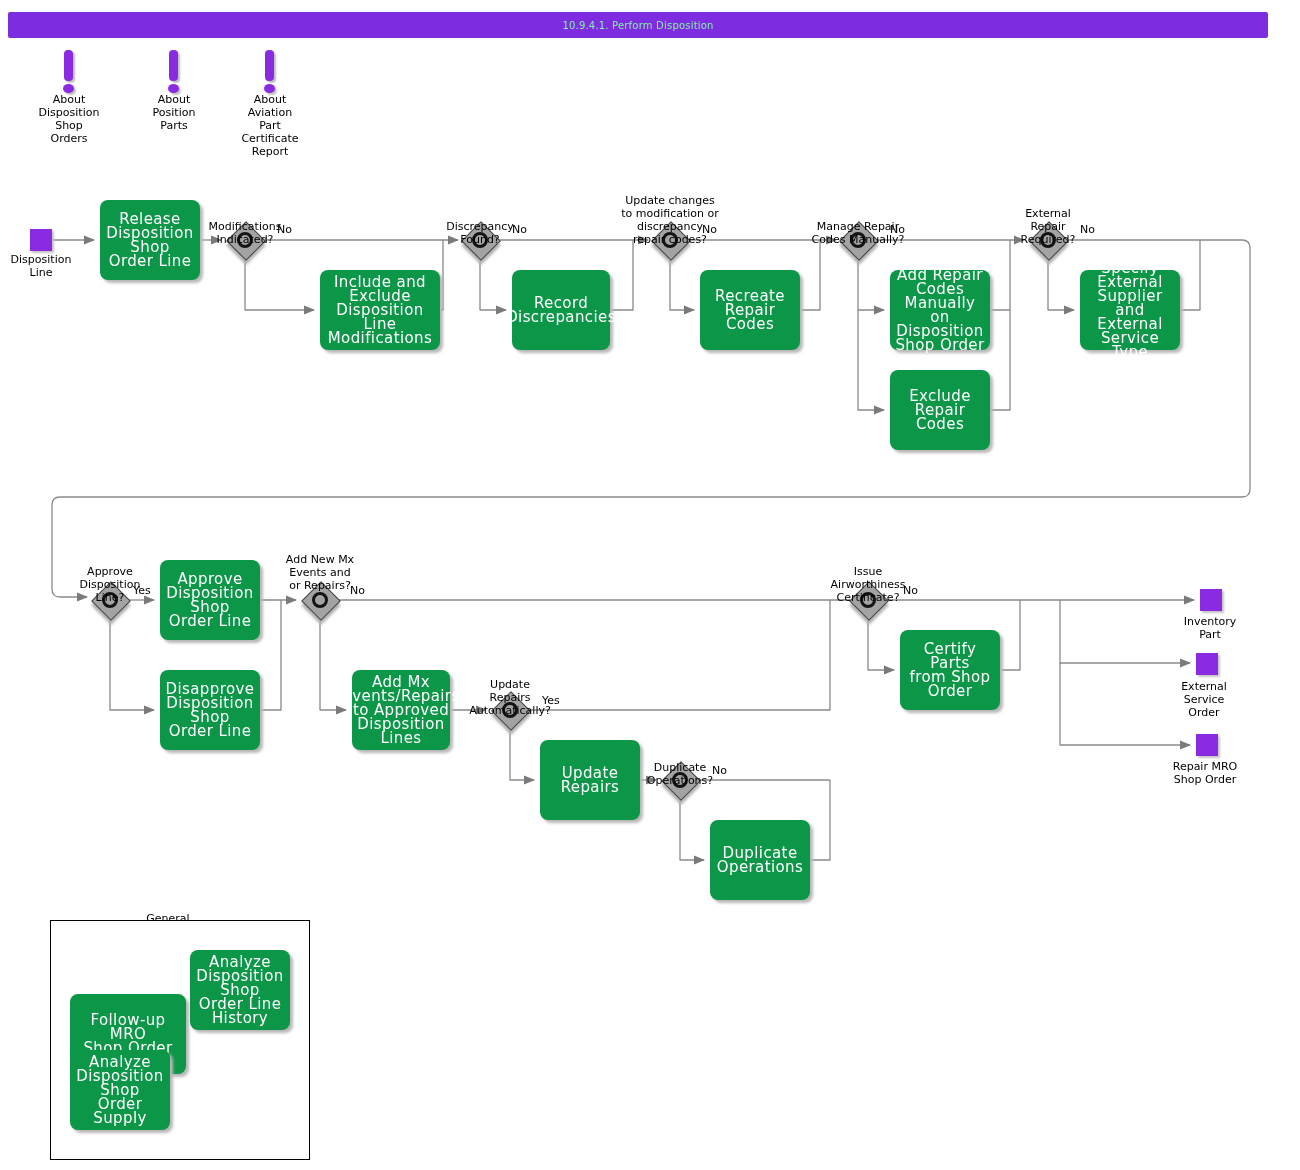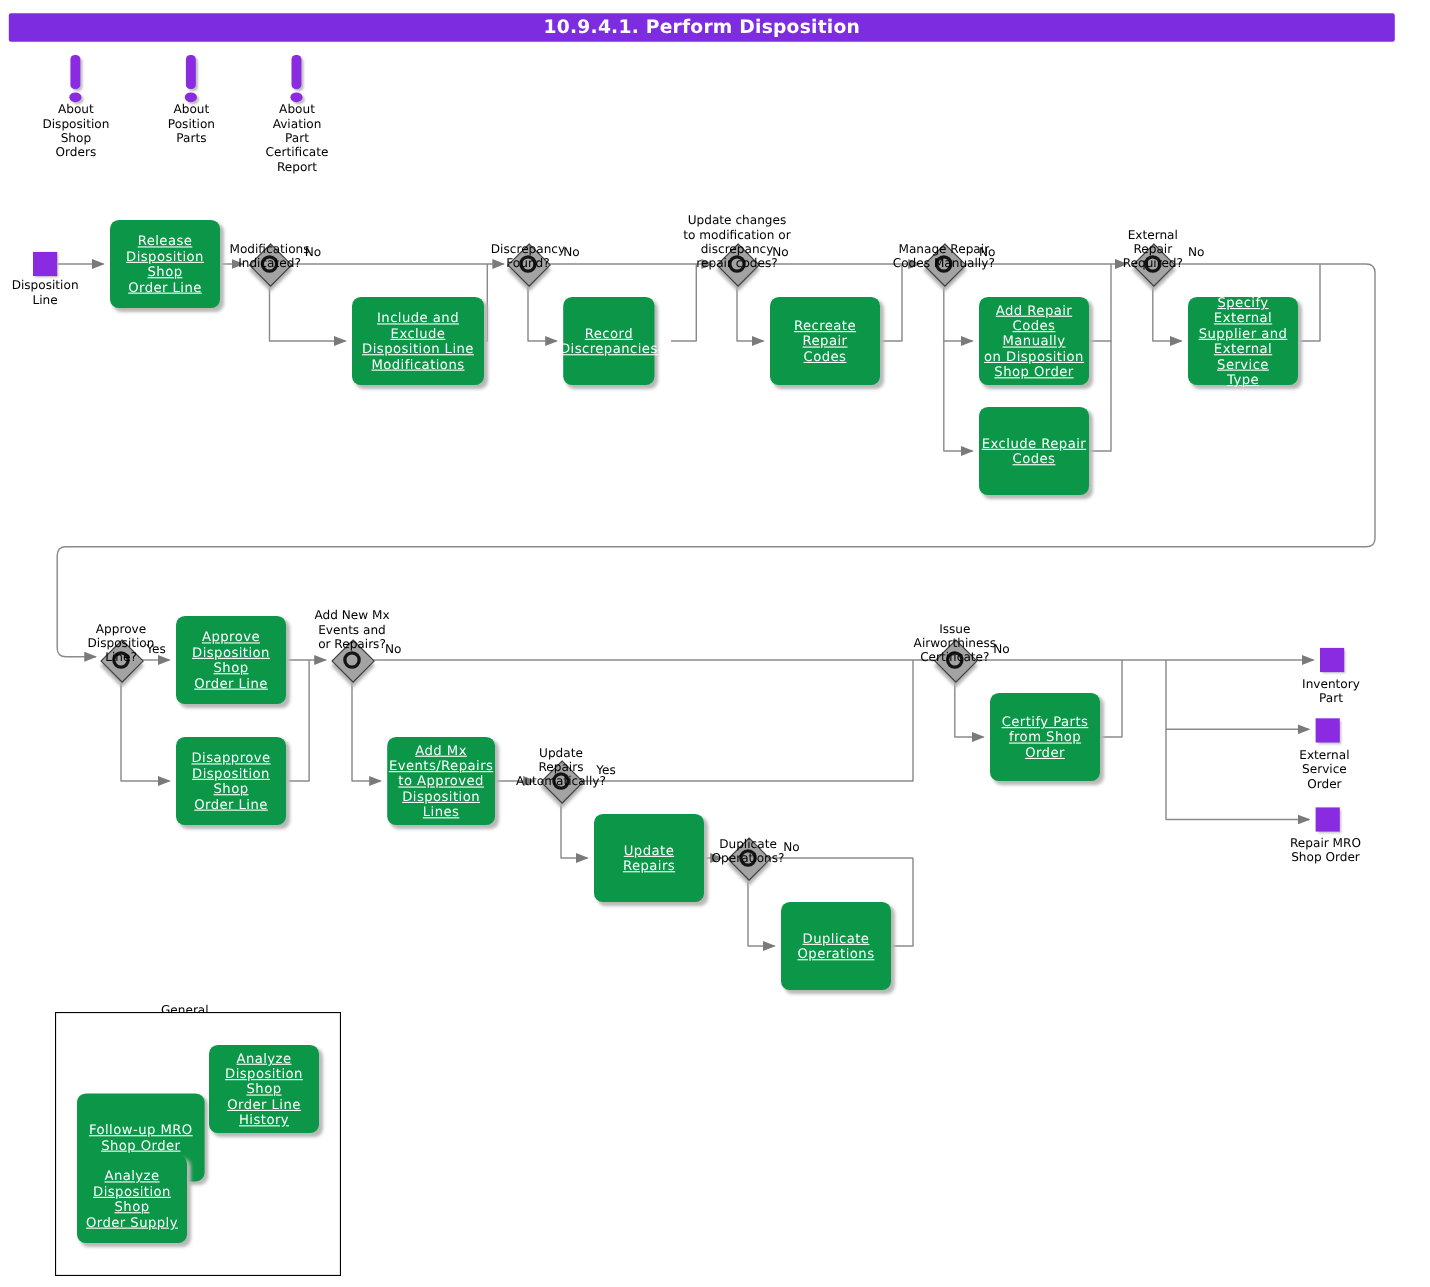--- a/index.html
+++ b/index.html
@@ -2,24 +2,24 @@
 <html><head>
 <meta charset="utf-8">
 <style>
   html,body{margin:0;padding:0;background:#ffffff;}
   #canvas{position:relative;width:1300px;height:1170px;background:#ffffff;
           font-family:"DejaVu Sans","Liberation Sans",sans-serif;color:#000;}
   .abs{position:absolute;}
   .pre{white-space:pre-line;}
   .titlebar{left:8px;top:12px;width:1260px;height:26px;background:#7d2ce0;border-radius:2px;
             display:flex;align-items:center;justify-content:center;}
-  .titlebar span{color:#ffffff;font-size:17px;font-weight:bold;letter-spacing:.2px;}
+  .titlebar span{color:#86efac;font-size:10px;font-weight:normal;letter-spacing:.2px;}
   .box{background:#0c9748;border-radius:8px;box-shadow:3px 3px 3px #b8b8b8;
        display:flex;align-items:center;justify-content:center;text-align:center;
-       color:#fff;font-size:12px;line-height:14px;letter-spacing:.4px;padding:2px;box-sizing:border-box;text-decoration:underline;}
+       color:#fff;font-size:15px;line-height:14px;letter-spacing:.4px;padding:2px;box-sizing:border-box;}
   .gw{width:26px;height:26px;background:#a3a3a3;border:1px solid #3f3f3f;
       transform:rotate(45deg);box-shadow:3px 3px 3px #b0b0b0;}
   .gwc{width:10px;height:10px;border:3px solid #141414;border-radius:50%;background:transparent;}
   .qlabel{width:150px;text-align:center;font-size:11px;line-height:13px;margin-top:24px;}
   .branch{font-size:11px;line-height:13px;}
   .sq{width:22px;height:22px;background:#8a2be2;box-shadow:2px 2px 2px #c4c4c4;}
   .sqlabel{text-align:center;font-size:11px;line-height:13px;}
   .note-bar{width:9px;height:31px;background:#8a2be2;border-radius:4px;box-shadow:2px 2px 2px #bdbdbd;}
   .note-dot{width:11px;height:9px;background:#8a2be2;border-radius:50%;box-shadow:2px 2px 2px #bdbdbd;}
   .note-label{width:120px;text-align:center;font-size:11px;line-height:13px;}
@@ -107,21 +107,21 @@
   <div class="abs sqlabel pre" style="left:0px;top:253px;width:82px;">Disposition
 Line</div>
 
   <div class="abs box pre" style="left:100px;top:200px;width:100px;height:80px;">Release
 Disposition Shop
 Order Line</div>
   <div class="abs box pre" style="left:320px;top:270px;width:120px;height:80px;">Include and
 Exclude
 Disposition Line
 Modifications</div>
-  <div class="abs box pre" style="left:512px;top:270px;width:83px;height:80px;">Record
+  <div class="abs box pre" style="left:512px;top:270px;width:98px;height:80px;">Record
 Discrepancies</div>
   <div class="abs box pre" style="left:700px;top:270px;width:100px;height:80px;">Recreate Repair
 Codes</div>
   <div class="abs box pre" style="left:890px;top:270px;width:100px;height:80px;">Add Repair
 Codes Manually
 on Disposition
 Shop Order</div>
   <div class="abs box pre" style="left:890px;top:370px;width:100px;height:80px;">Exclude Repair
 Codes</div>
   <div class="abs box pre" style="left:1080px;top:270px;width:100px;height:80px;">Specify External

